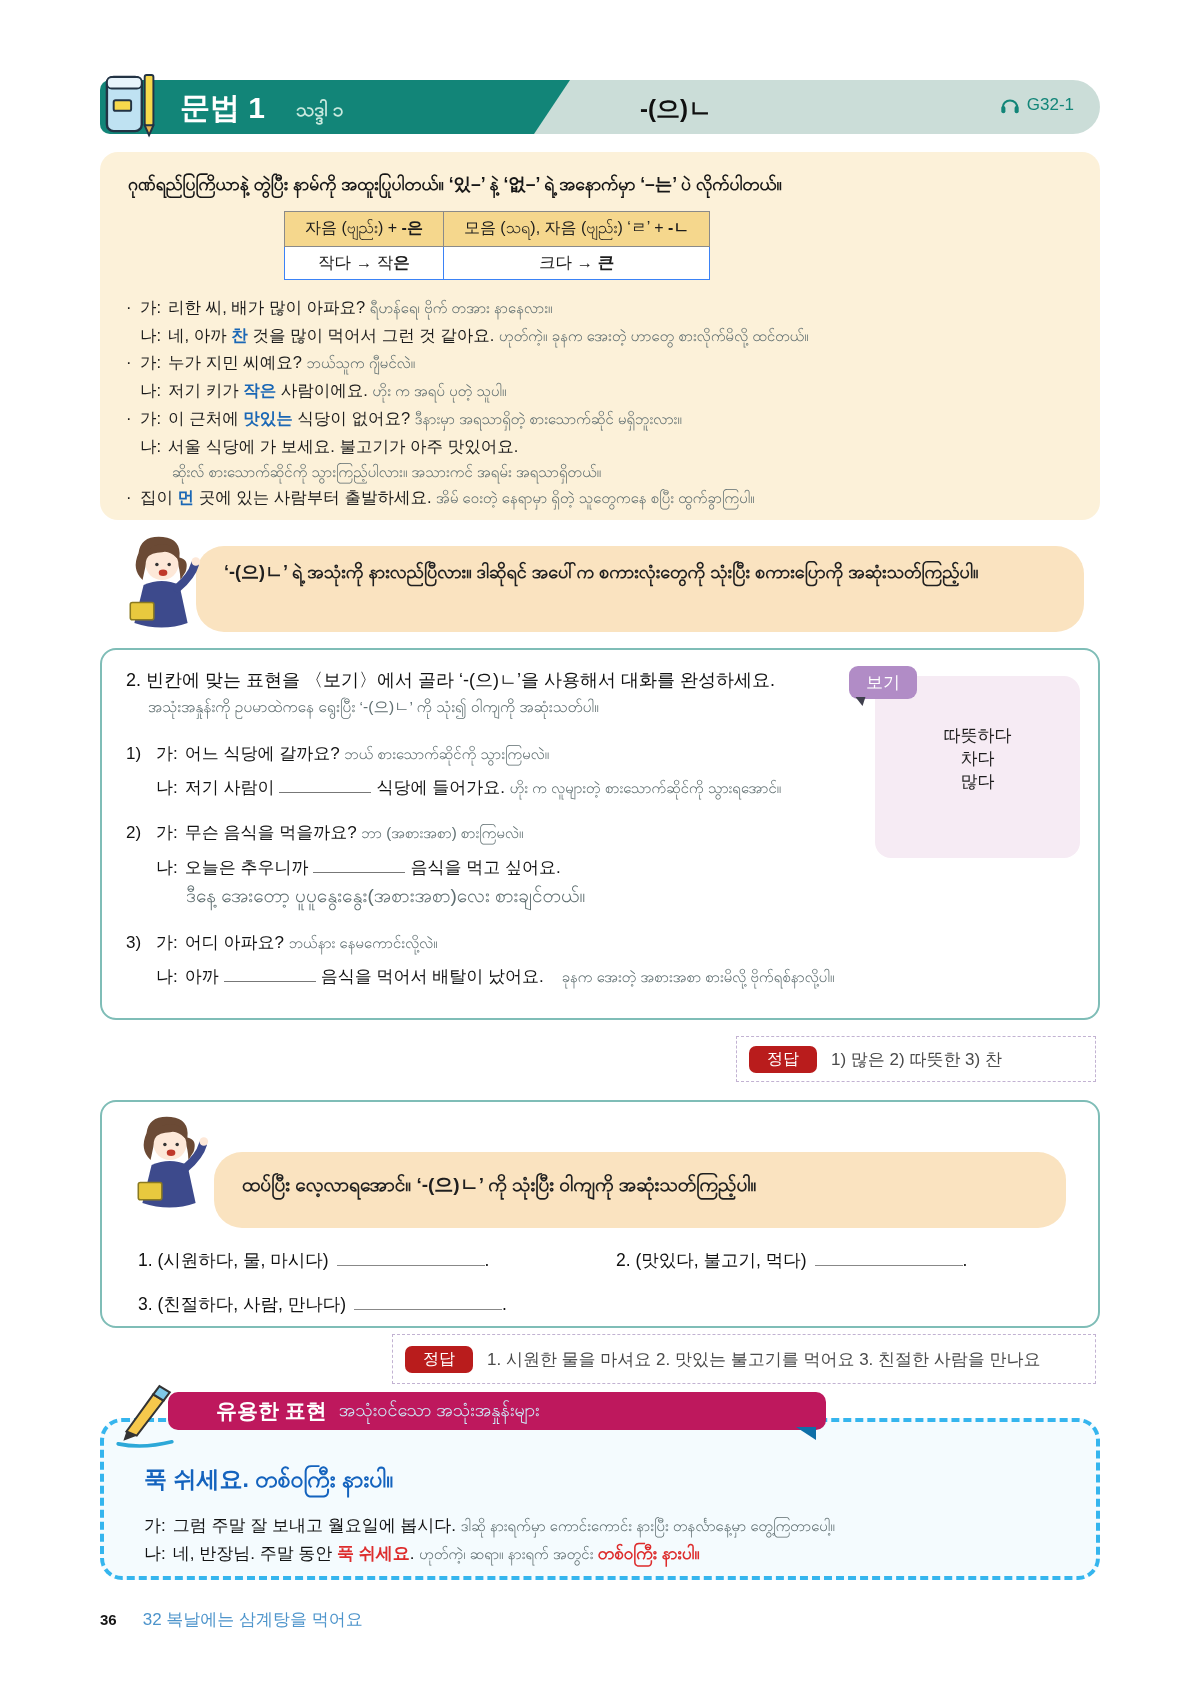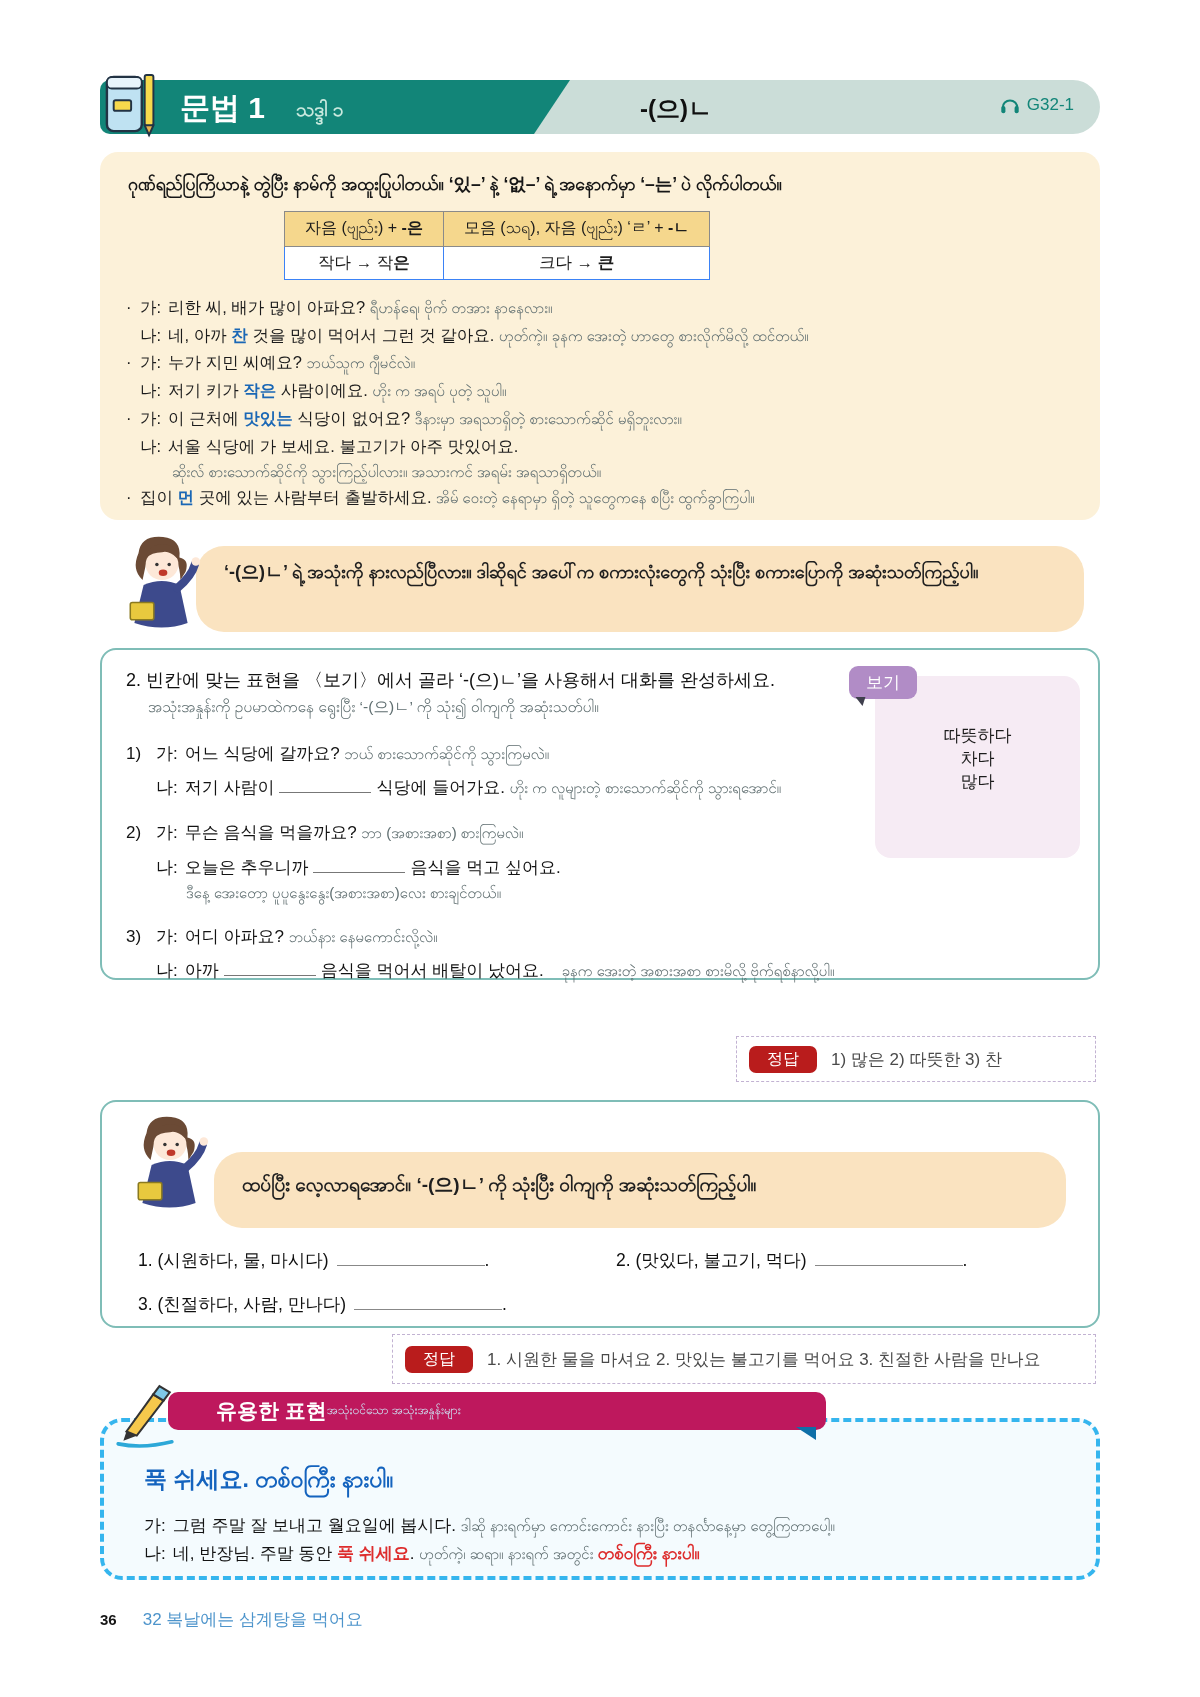--- a/index.html
+++ b/index.html
@@ -36,31 +36,31 @@
 
   
   .bubble1 { position:absolute; left:100px; top:540px; width:1000px; height:92px; }
   .bubble1 .bub { position:absolute; left:96px; top:6px; right:16px; bottom:0; background:#FAE3C0;
     border-radius:28px; padding:13px 28px; font-size:18px; font-weight:600; color:#1f1f1f; line-height:1.55; }
   .bubble1 .bub::before { content:""; position:absolute; left:-28px; bottom:4px; width:70px; height:26px;
     background:#FAE3C0; border-radius:0 0 40px 40px; transform:rotate(-14deg); z-index:-1; }
   .teacher { position:absolute; left:18px; top:-8px; width:86px; height:104px; z-index:2; }
 
   
-  .exercise { position:absolute; left:100px; top:648px; width:1000px; height:332px; background:#fff;
+  .exercise { position:absolute; left:100px; top:648px; width:1000px; height:372px; background:#fff;
     border:2px solid #7FBDB7; border-radius:16px; padding:18px 24px; }
   .ex-title { font-size:18px; color:#101010; font-weight:500; }
   .ex-sub { font-size:15.5px; color:#5F6E70; margin:5px 0 20px 22px; }
   .ex-items { width:748px; }
   .ex-item { margin-bottom:18px; }
   .ex-q, .ex-a { font-size:17px; color:#131313; line-height:1.6; }
   .ex-q .num { display:inline-block; width:30px; }
   .ex-a { padding-left:30px; margin-top:7px; }
   .blank { display:inline-block; width:92px; border-bottom:1.5px solid #777; height:15px; margin:0 5px; vertical-align:baseline; }
-  .ex-a-sub { padding-left:60px; color:#5F6E70; font-size:15px; line-height:1.6; }
+  .ex-a-sub { padding-left:60px; color:#5F6E70; font-size:19px; line-height:1.6; }
   .mmgap { margin-left:18px; }
   .bogi { position:absolute; right:18px; top:26px; width:205px; height:182px; background:#F6EBF4; border-radius:16px; }
   .bogi-tag { position:absolute; left:-26px; top:-10px; background:#B18CC6; color:#fff; font-size:17px;
     padding:5px 17px; border-radius:9px; z-index:2; }
   .bogi-tag::after { content:""; position:absolute; left:5px; bottom:-7px;
     border-left:10px solid transparent; border-top:9px solid #3f3f4d; transform:skewX(-18deg); z-index:-1; }
   .bogi-items { padding-top:48px; display:flex; flex-direction:column; align-items:center;
     font-size:17px; color:#1c1c1c; }
 
   
@@ -81,21 +81,21 @@
     background:#FAE3C0; border-radius:0 0 40px 40px; transform:rotate(-14deg); z-index:-1; }
   .p-rows { position:absolute; left:36px; top:146px; right:24px; font-size:17.5px; color:#101010; }
   .p-row { display:flex; margin-bottom:20px; }
   .p-item:first-child { width:478px; }
   .pblank { display:inline-block; width:148px; border-bottom:1.5px solid #888; height:15px; margin-left:8px; }
 
   
   .u-tab { position:absolute; left:168px; top:1392px; width:658px; height:38px; background:#be185d;
     border-radius:10px; display:flex; align-items:center; padding-left:48px; z-index:4; }
   .u-tab-ko { color:#fff; font-size:21px; font-weight:bold; }
-  .u-tab-mm { color:#CDEFFC; font-size:12px; margin-left:0; }
+  .u-tab-mm { color:#CDEFFC; font-size:18px; margin-left:12px; }
   .u-tab::after { content:""; position:absolute; right:10px; bottom:-10px;
     border-left:20px solid transparent; border-top:13px solid #0E6FA8; }
   .pencil-icon { position:absolute; left:112px; top:1382px; width:66px; height:66px; z-index:5; }
   .u-box { position:absolute; left:100px; top:1418px; width:1000px; height:162px; border:4px dashed #35B5EE;
     border-radius:22px; background:#F4FBFE; padding:42px 40px 0; }
   .u-title { font-size:23px; font-weight:bold; color:#1463BE; margin-bottom:14px; }
   .u-line { font-size:17px; color:#131313; line-height:1.65; }
   .red { color:#DD2C2C; font-weight:bold; }
 
   

